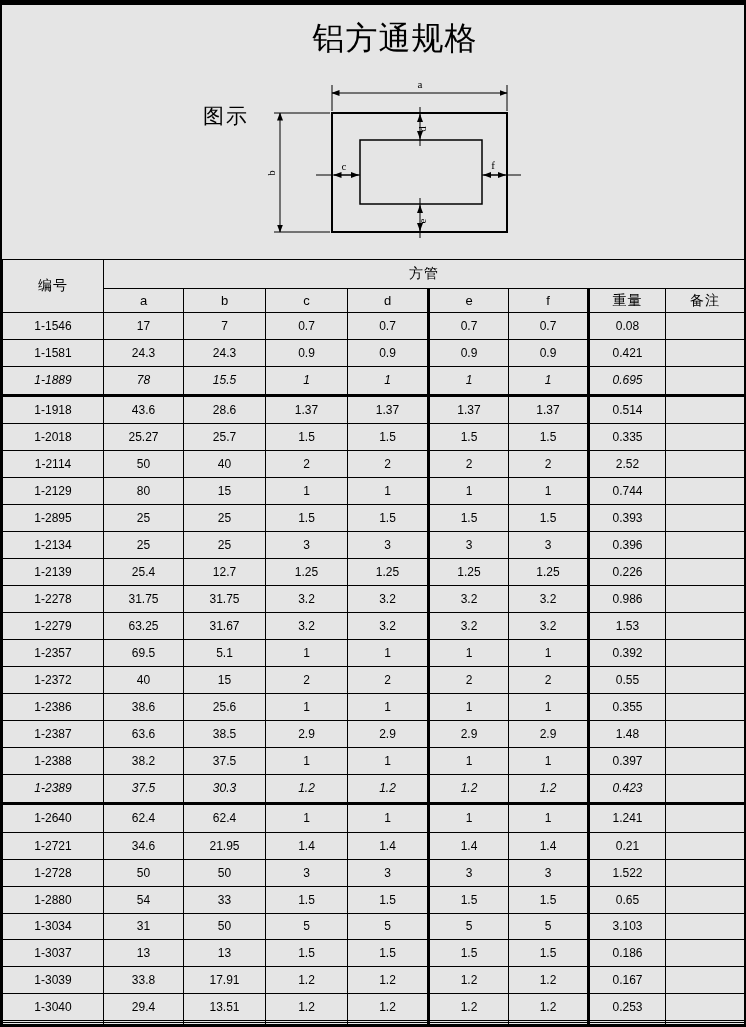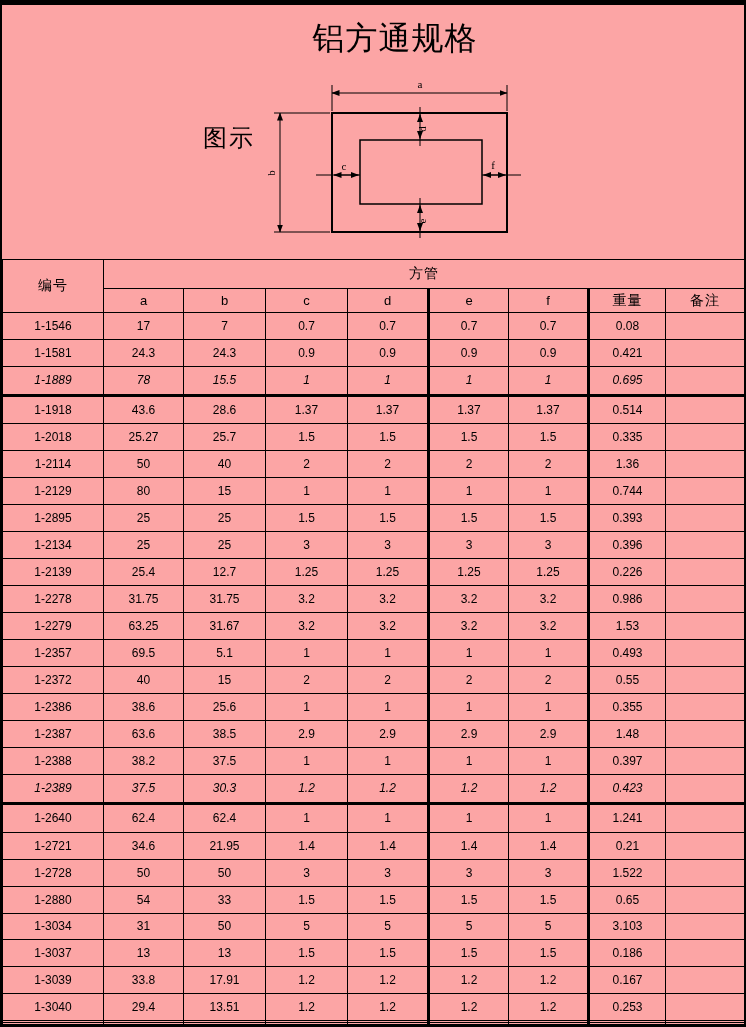--- a/index.html
+++ b/index.html
@@ -4,39 +4,39 @@
 <style>
   * { margin:0; padding:0; box-sizing:border-box; }
   body {
     background:#888;
     font-family:"Liberation Sans","DejaVu Sans",sans-serif;
     -webkit-font-smoothing:antialiased;
   }
   .page {
     position:relative;
     width:746px; height:1027px;
-    background:#fca5a5;
+    background:#e5e5e5;
     border-left:2px solid #000;
     border-right:2px solid #000;
     border-bottom:3px solid #000;
     border-top:5px solid #000;
     overflow:hidden;
   }
   .doc-title {
     position:absolute; top:12px; left:0; width:100%;
     padding-left:44px;
     text-align:center;
     font-family:"Liberation Serif","DejaVu Serif",serif;
     font-size:32px; color:#000; letter-spacing:1px;
     white-space:nowrap;
   }
   .diagram-caption {
     position:absolute; left:201px; top:97px;
     font-family:"Liberation Serif","DejaVu Serif",serif;
-    font-size:24px; color:#000; letter-spacing:2px;margin-top:20px;
+    font-size:21px; color:#000; letter-spacing:2px;
   }
   .diagram-svg { position:absolute; left:248px; top:66px; }
   .diagram-svg text {
     font-family:"Liberation Serif","DejaVu Serif",serif;
     font-size:11px; fill:#000;
   }
   table.spec-table {
     position:absolute; top:254px; left:0;
     width:742px; height:768px;
     border-collapse:collapse;
@@ -209,21 +209,21 @@
           <td></td>
         </tr>
         <tr>
           <td>1-2114</td>
           <td>50</td>
           <td>40</td>
           <td>2</td>
           <td class="thick-right">2</td>
           <td>2</td>
           <td class="thick-right">2</td>
-          <td>1.36</td>
+          <td>2.52</td>
           <td></td>
         </tr>
         <tr>
           <td>1-2129</td>
           <td>80</td>
           <td>15</td>
           <td>1</td>
           <td class="thick-right">1</td>
           <td>1</td>
           <td class="thick-right">1</td>
@@ -286,21 +286,21 @@
           <td></td>
         </tr>
         <tr>
           <td>1-2357</td>
           <td>69.5</td>
           <td>5.1</td>
           <td>1</td>
           <td class="thick-right">1</td>
           <td>1</td>
           <td class="thick-right">1</td>
-          <td>0.493</td>
+          <td>0.392</td>
           <td></td>
         </tr>
         <tr>
           <td>1-2372</td>
           <td>40</td>
           <td>15</td>
           <td>2</td>
           <td class="thick-right">2</td>
           <td>2</td>
           <td class="thick-right">2</td>

